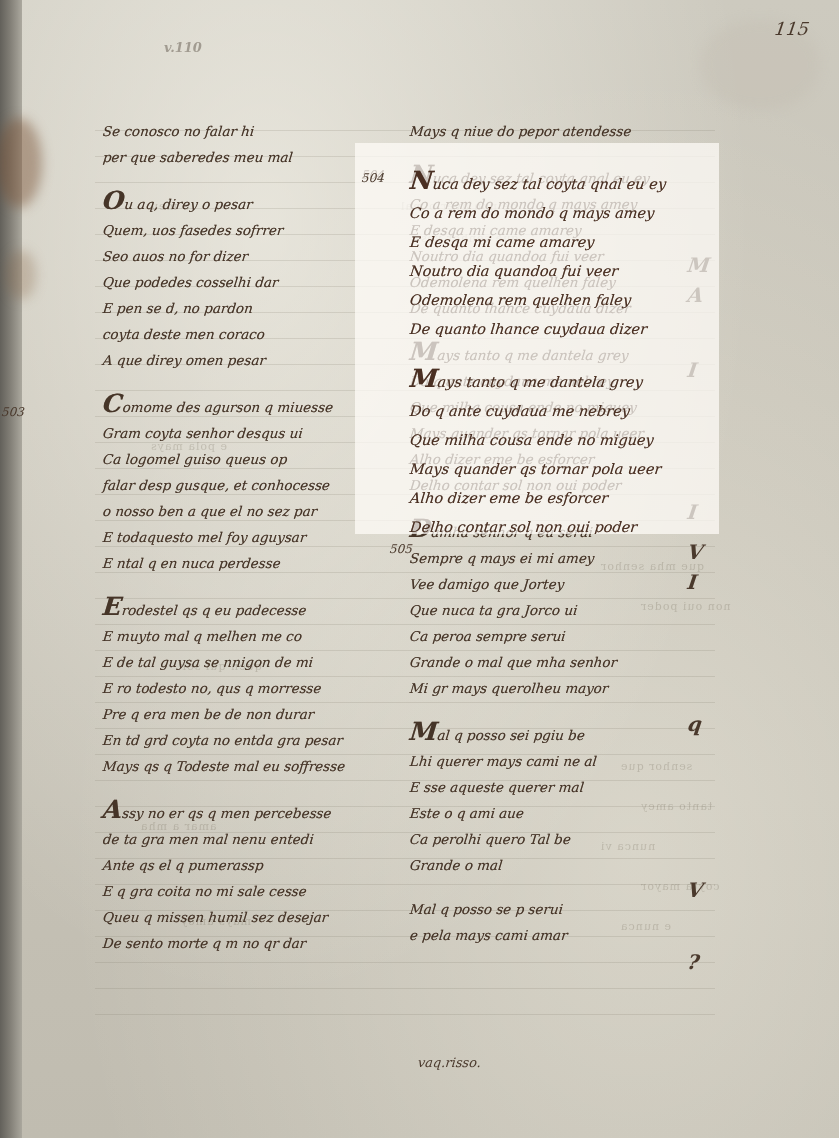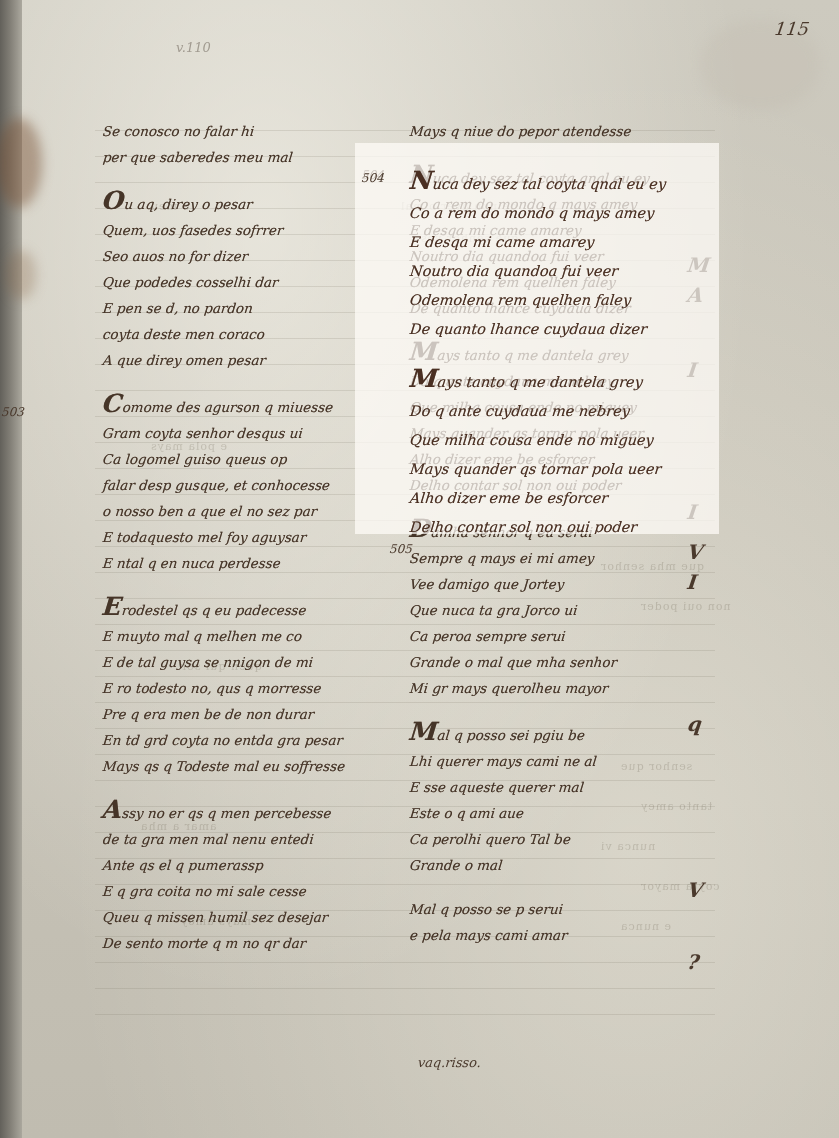--- a/index.html
+++ b/index.html
@@ -226,21 +226,21 @@
       <div class="ghost" style="left: 180px; top: 660px;">quen qui ser</div>
       <div class="ghost" style="left: 600px; top: 840px;">nunca vi</div>
       <div class="ghost" style="left: 640px; top: 880px;">coyta mayor</div>
       <div class="ghost" style="left: 620px; top: 920px;">e nunca</div>
       <div class="ghost" style="left: 180px; top: 915px;">mays amey</div>
       <div class="ghost" style="left: 150px; top: 200px;">o meu</div>
     </div>
 
   <div class="folio">115</div>
 
-  <div class="pencil" style="left:176px; top:40px;">v.110</div>
+  <div class="pencil" style="left:164px; top:40px;font-weight:bold;">v.110</div>
 
   <div class="marg" style="left:2px; top:405px;">503</div>
 
   <div class="marg" style="left:362px; top:168px;">504</div>
   <div class="marg" style="left:390px; top:542px;">505</div>
 
   <div class="col" id="left-col" style="left:103px; top:118px; width:265px;">
       <div class="stanza">
         <div class="line">Se conosco no falar hi</div>
         <div class="line">per que saberedes meu mal</div>

